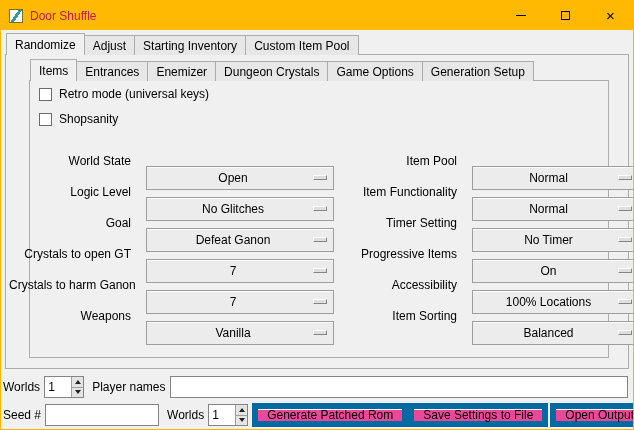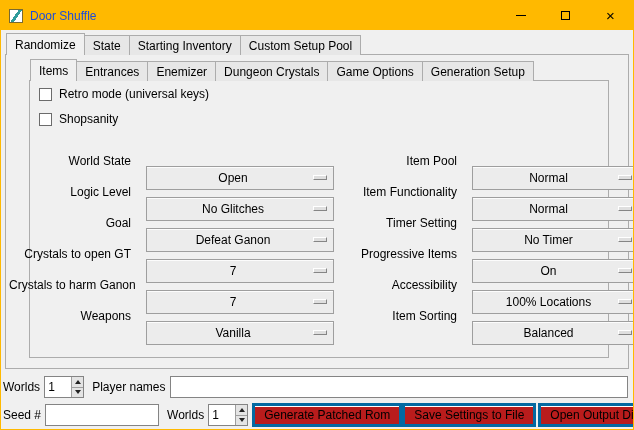--- a/index.html
+++ b/index.html
@@ -16,21 +16,21 @@
     position:absolute; top:0; left:0; right:0; height:29px;
     background:#FFB900; display:flex; align-items:center;
   }
   .app-icon {
     width:14px; height:14px; margin-left:8px; flex:0 0 auto;
     background:
       linear-gradient(125deg, rgba(0,0,0,0) 42%, #2E9B9B 42%, #2E9B9B 60%, rgba(0,0,0,0) 60%),
       #FFFFFF;
     border:1px solid #7A6A30;
   }
-  .title-text { margin-left:7px; font-size:12px; color:#1d4ed8; white-space:nowrap; }
+  .title-text { margin-left:7px; font-size:12px; color:#be185d; white-space:nowrap; }
   .winbtns { margin-left:auto; display:flex; height:100%; }
   .winbtn { width:45px; height:100%; display:flex; align-items:center; justify-content:center; cursor:default; }
   .glyph-min { display:block; width:10px; height:1px; background:#000; }
   .glyph-max { display:block; width:9px; height:9px; border:1px solid #000; }
   .glyph-close { font-size:15px; line-height:1; color:#000; }
 
   
   .tabs { position:absolute; display:flex; align-items:center; z-index:2; }
   .tab {
     font-size:12px; height:20px; padding:3px 8px; white-space:nowrap;
@@ -96,21 +96,21 @@
     font-size:12px; padding:0 0 0 3px; font-family:inherit;
   }
   .spin-btns { width:12px; display:flex; flex-direction:column; border-left:1px solid #9E9E9E; }
   .spin-btn { flex:1; background:#E4E4E4; display:flex; align-items:center; justify-content:center; cursor:default; }
   .spin-btn + .spin-btn { border-top:1px solid #9E9E9E; }
   .arrow-up { width:0; height:0; border-left:3px solid transparent; border-right:3px solid transparent; border-bottom:4px solid #222; }
   .arrow-down { width:0; height:0; border-left:3px solid transparent; border-right:3px solid transparent; border-top:4px solid #222; }
 
   .btn {
     height:24px; font-size:12px; padding:0 9px; white-space:nowrap;
-    background:#b91c1c; border:3px solid #0369a1; box-shadow:inset 0 1px 0 #FFF;
+    background:#ec4899; border:6px solid #0369a1; box-shadow:inset 0 1px 0 #FFF;
     display:flex; align-items:center; cursor:default; font-family:inherit;
   }
   .ml4 { margin-left:4px; }
   .ml8 { margin-left:8px; }
   .ml2 { margin-left:2px; }
   .spacer { flex:1; }
 </style>
 </head>
 <body>
 
@@ -127,23 +127,23 @@
         <span class="glyph-max"></span>
       </div>
       <div class="winbtn">
         <span class="glyph-close">×</span>
       </div>
     </div>
   </div>
 
   <div class="tabs outer-tabs">
     <div class="tab selected">Randomize</div>
-    <div class="tab">State</div>
+    <div class="tab">Adjust</div>
     <div class="tab">Starting Inventory</div>
-    <div class="tab">Custom Setup Pool</div>
+    <div class="tab">Custom Item Pool</div>
   </div>
   <div class="pane outer-pane"></div>
 
   <div class="tabs inner-tabs">
     <div class="tab selected">Items</div>
     <div class="tab">Entrances</div>
     <div class="tab">Enemizer</div>
     <div class="tab">Dungeon Crystals</div>
     <div class="tab">Game Options</div>
     <div class="tab">Generation Setup</div>

